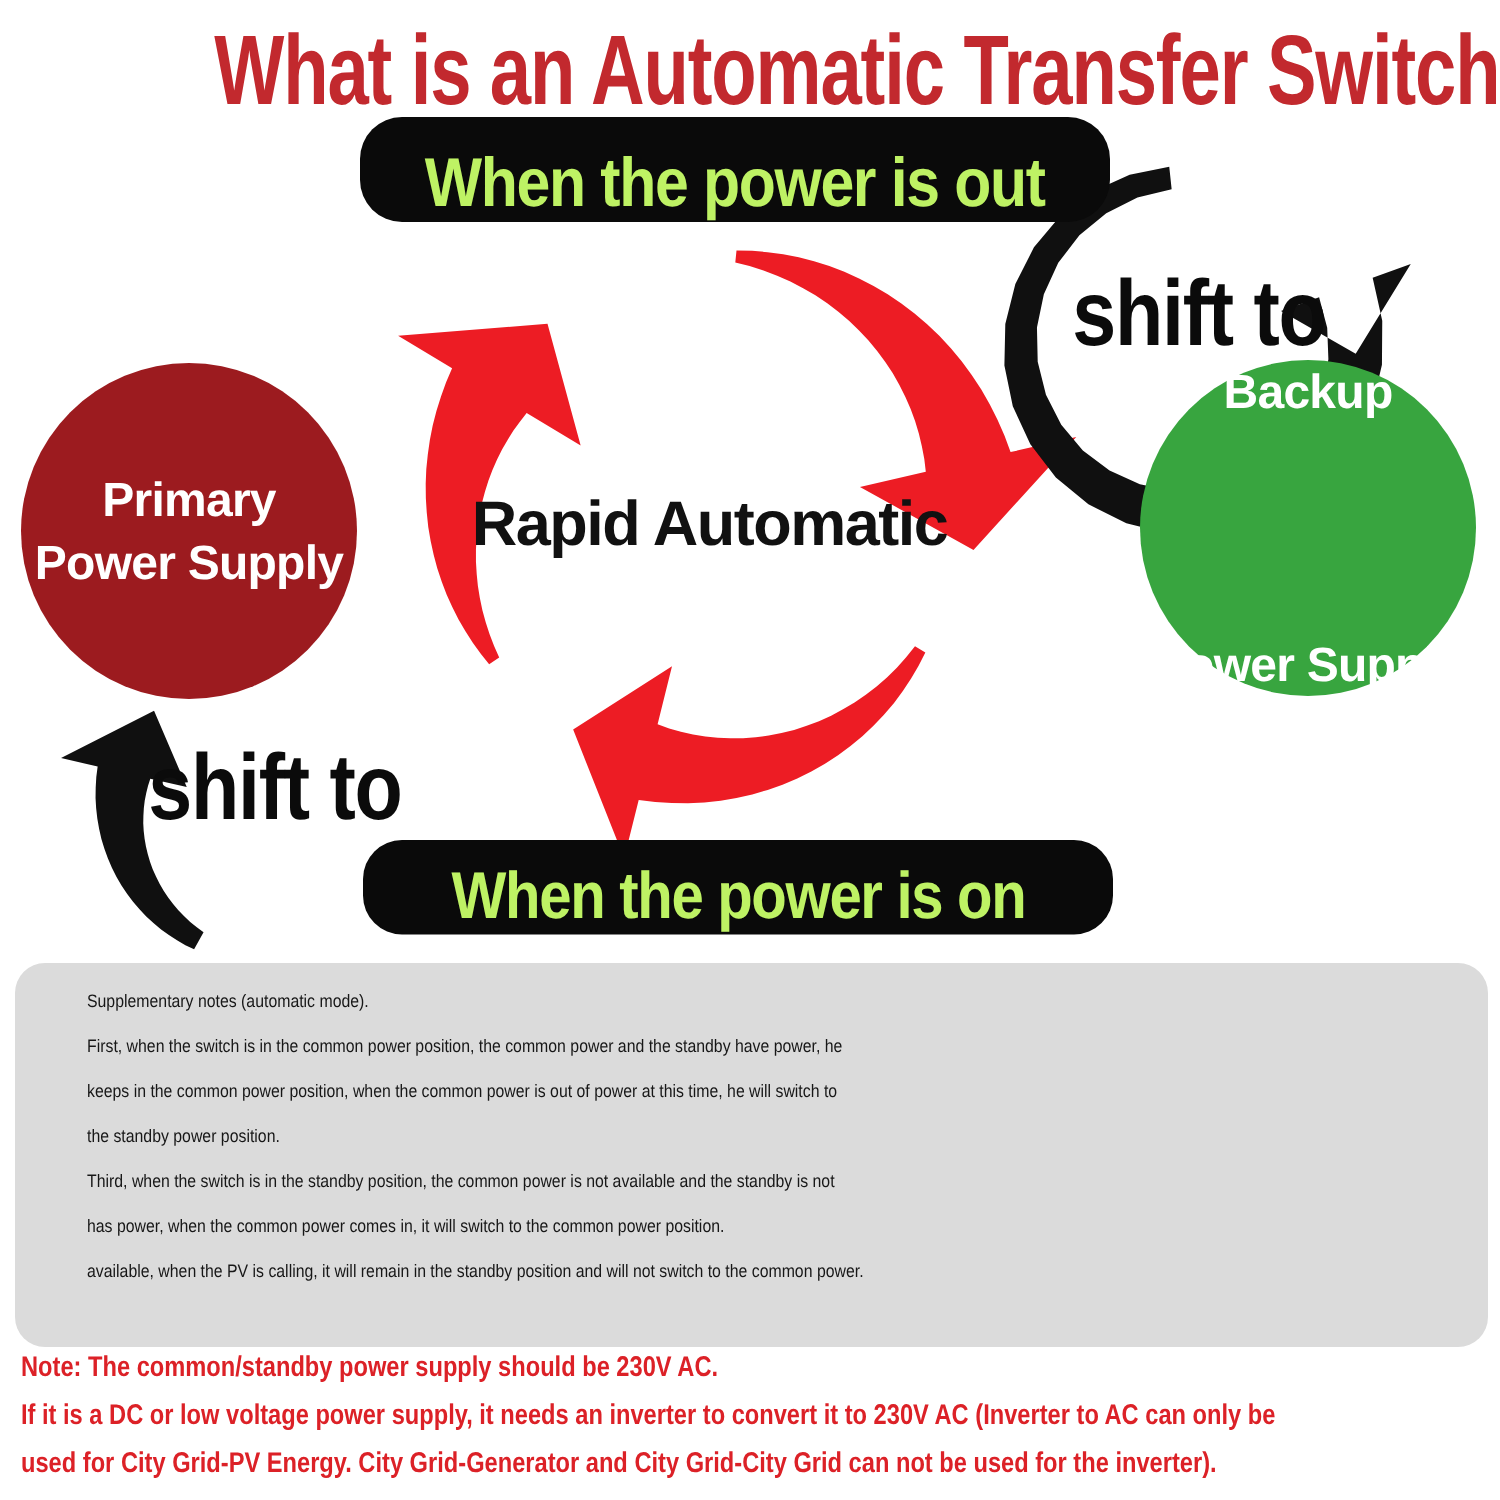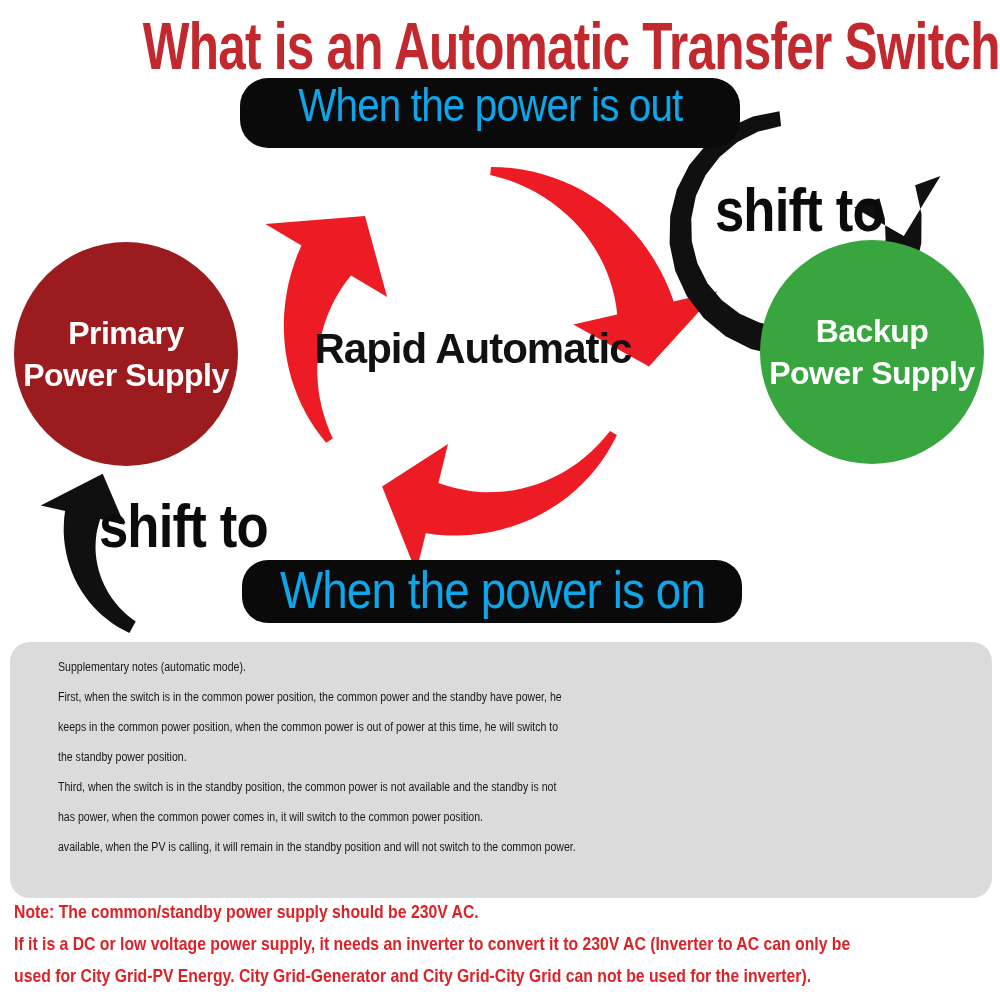--- a/index.html
+++ b/index.html
@@ -6,24 +6,24 @@
   .stage{position:relative;width:1000px;height:994px;background:#ffffff;overflow:hidden;
          font-family:"Liberation Sans", sans-serif;}
   .abs{position:absolute;}
   .condensed{display:inline-block;white-space:nowrap;transform:scaleX(var(--sx,1));transform-origin:center;}
   .condensed-l{display:inline-block;white-space:nowrap;transform:scaleX(var(--sx,1));transform-origin:0 50%;}
 
   .title{top:8px;left:0;width:1000px;text-align:center;font-weight:bold;
          font-size:66px;letter-spacing:-1px;z-index:3;}
   .title .condensed{--sx:0.75;}
 
-  .pill{background:#0a0a0a;color:#0ea5e9;display:flex;align-items:flex-start;justify-content:center;
-        font-weight:normal;z-index:3;}
+  .pill{background:#0a0a0a;color:#bef264;display:flex;align-items:flex-end;justify-content:center;
+        font-weight:bold;z-index:3;}
   .pill-top{left:240px;top:78px;width:500px;height:70px;border-radius:28px;font-size:46px;}
-  .pill-bottom{left:242px;top:560px;width:500px;height:63px;border-radius:26px;font-size:52px;}
+  .pill-bottom{left:242px;top:560px;width:500px;height:63px;border-radius:26px;font-size:44px;}
   .pill .condensed{--sx:0.88;letter-spacing:-1px;}
 
   .shift{font-weight:bold;color:#0b0b0b;font-size:62px;z-index:3;}
   .shift .condensed{--sx:0.85;letter-spacing:-1px;}
   .shift-top{left:700px;top:174px;}
   .shift-bottom{left:84px;top:490px;}
 
   .circle{border-radius:50%;color:#fff;display:flex;flex-direction:column;align-items:center;
           justify-content:center;text-align:center;font-weight:bold;font-size:32px;line-height:1.32;
           letter-spacing:-0.5px;z-index:2;}
@@ -67,21 +67,21 @@
     <span class="condensed">shift to</span>
   </div>
 
   <div class="abs circle circle-primary" style="background-color: rgb(156, 27, 31);">
     <div>Primary</div>
     <div>Power Supply</div>
   </div>
 
   <div class="abs center-label">Rapid Automatic</div>
 
-  <div class="abs circle circle-backup" style="background-color: rgb(56, 165, 63);">
+  <div class="abs circle circle-backup" style="background-color: rgb(56, 165, 63); justify-content: space-between;">
     <div>Backup</div>
     <div>Power Supply</div>
   </div>
 
   <div class="abs shift shift-bottom">
     <span class="condensed">shift to</span>
   </div>
 
   <div class="abs pill pill-bottom" style="background-color: rgb(10, 10, 10);">
     <span class="condensed">When the power is on</span>

